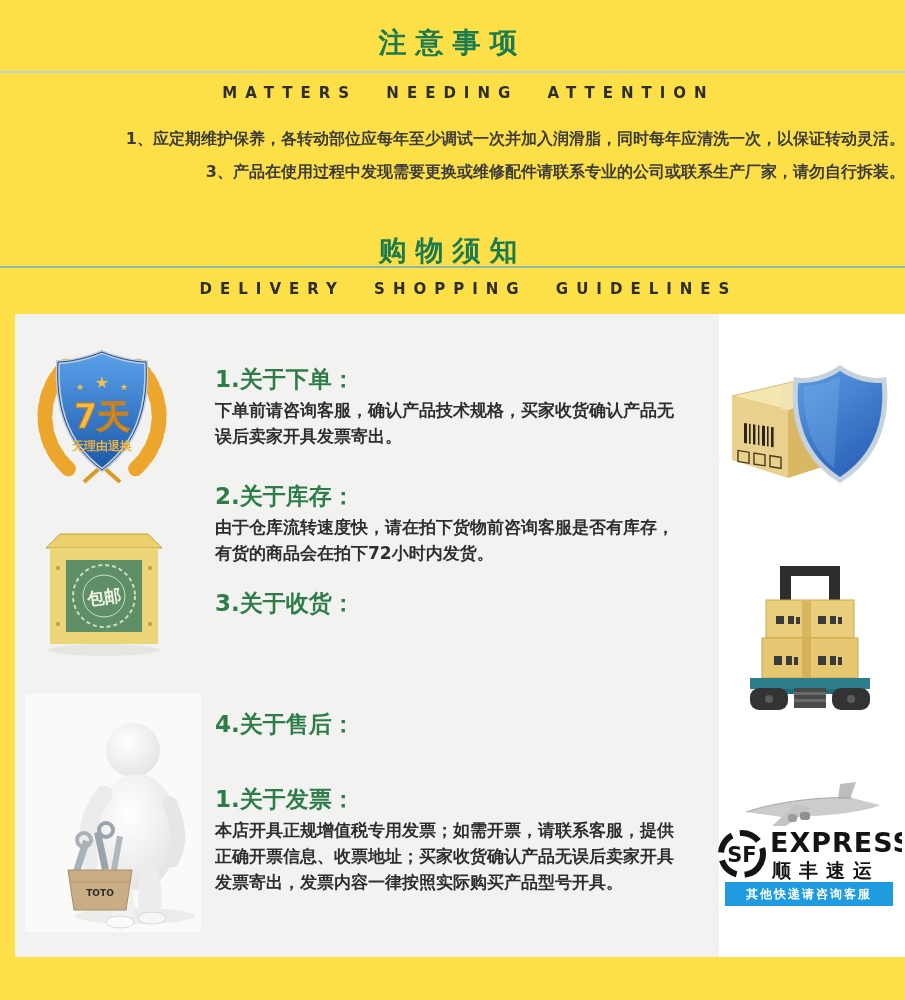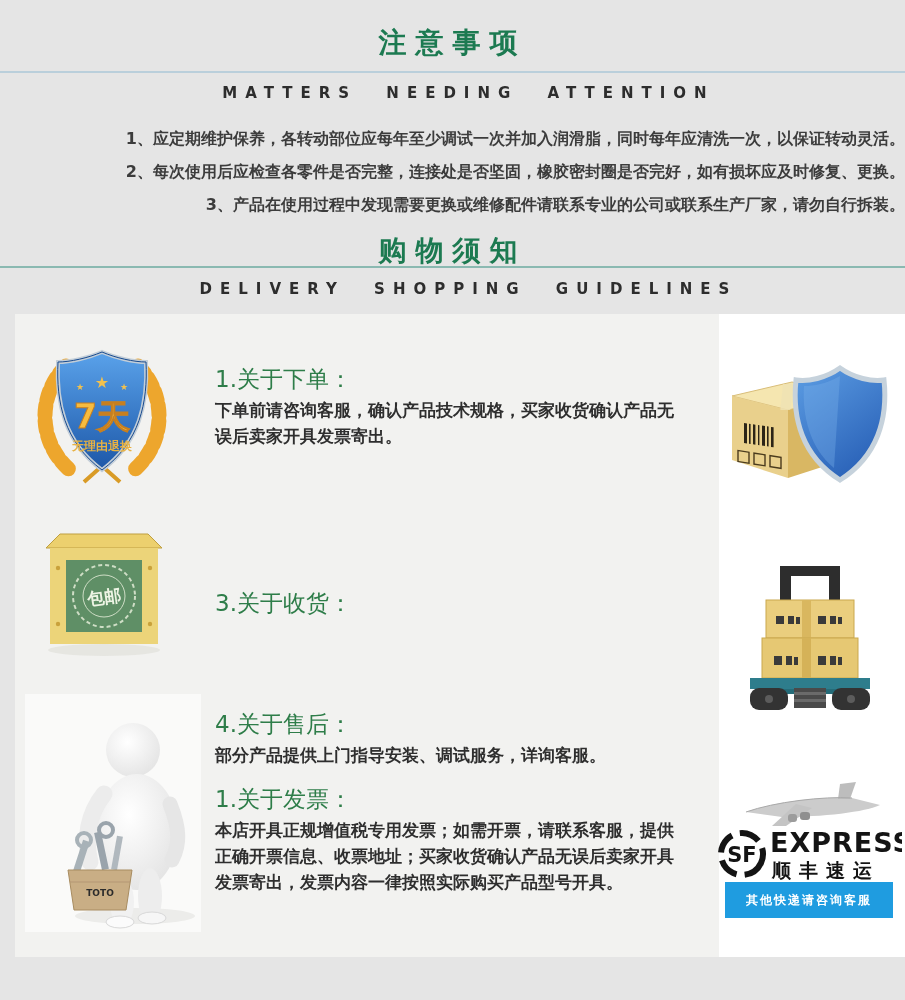--- a/index.html
+++ b/index.html
@@ -1,57 +1,56 @@
 <!DOCTYPE html>
 <html><head>
 <meta charset="utf-8">
 <style>
   html,body{margin:0;padding:0;background:#ffffff;}
   .page{
-    position:relative;width:905px;height:1000px;background:#e5e5e5;overflow:hidden;
+    position:relative;width:905px;height:1000px;background:#fde047;overflow:hidden;
     font-family:"DejaVu Sans","Liberation Sans",sans-serif;
   }
   
   .sec-title{position:absolute;left:0;width:100%;text-align:center;
     font-size:28px;font-weight:700;letter-spacing:9px;color:#1c7a51;}
   .sec-line{position:absolute;left:0;width:100%;height:2px;}
   .line-blue{background:#bacfdb;}
   .line-teal{background:#8ab9b1;}
   .sec-sub{position:absolute;left:16px;width:100%;text-align:center;
     font-size:15px;font-weight:700;color:#2d2d2d;letter-spacing:8px;word-spacing:16px;}
   
   .notes{position:absolute;top:122px;left:0;width:100%;text-align:right;
     font-size:16px;font-weight:700;color:#3c3c3c;line-height:33px;}
   
   .gray-panel{position:absolute;left:15px;top:314px;width:704px;height:643px;background:#f2f2f0;}
   .right-col{position:absolute;left:719px;top:314px;width:186px;height:643px;background:#ffffff;}
   .figure-box{position:absolute;left:25px;top:694px;width:176px;height:238px;background:#fafaf9;}
   
   .gsec{position:absolute;left:215px;width:468px;}
-  .gsec h3{margin:0 0 4px 0;font-size:23px;font-weight:400;color:#2e7d49;line-height:27px;}
+  .gsec h3{margin:0 0 4px 0;font-size:23px;font-weight:700;color:#2e7d49;line-height:27px;}
   .gsec p{margin:0;font-size:17px;font-weight:700;color:#2e2e2e;line-height:26px;}
   .icon-abs{position:absolute;}
   svg text{font-family:"DejaVu Sans","Liberation Sans",sans-serif;}
   
-  .sf-banner{position:absolute;left:725px;top:882px;width:168px;height:36px;background:#1f9ce0;
+  .sf-banner{position:absolute;left:725px;top:882px;width:168px;height:24px;background:#1f9ce0;
     color:#ffffff;font-size:12px;font-weight:700;letter-spacing:2px;
     display:flex;align-items:center;justify-content:center;}
 </style>
 </head>
 <body>
 
 <div class="page">
 
   <div class="sec-title" style="top:24px">注意事项</div>
   <div class="sec-line line-blue" style="top:71px"></div>
   <div class="sec-sub" style="top:84px">MATTERS NEEDING ATTENTION</div>
 
   <div class="notes">
     <div>1、应定期维护保养，各转动部位应每年至少调试一次并加入润滑脂，同时每年应清洗一次，以保证转动灵活。</div>
-    <div>2、每次使用后应检查各零件是否完整，连接处是否坚固，橡胶密封圈是否完好，如有损坏应及时修复、更换。</div>
     <div>3、产品在使用过程中发现需要更换或维修配件请联系专业的公司或联系生产厂家，请勿自行拆装。</div>
   </div>
 
   <div class="sec-title" style="top:232px">购物须知</div>
   <div class="sec-line line-teal" style="top:266px"></div>
   <div class="sec-sub" style="top:280px">DELIVERY SHOPPING GUIDELINES</div>
 
   <div class="gray-panel"></div>
   <div class="right-col"></div>
   <div class="figure-box"></div>
@@ -124,26 +123,29 @@
         <line x1="30" y1="188" x2="90" y2="188" stroke="#b49774" stroke-width="1"></line>
         <text x="60" y="202" text-anchor="middle" font-size="9" font-weight="bold" fill="#2b2b2b">TOTO</text>
       </g>
     </svg>
   </div>
 
   <div class="gsec" style="top:366px">
     <h3>1.关于下单：</h3>
     <p>下单前请咨询客服，确认产品技术规格，买家收货确认产品无误后卖家开具发票寄出。</p>
   </div>
+  <div class="gsec" style="top:483px">
+    <h3>2.关于库存：</h3>
+    <p>由于仓库流转速度快，请在拍下货物前咨询客服是否有库存，有货的商品会在拍下72小时内发货。</p>
+  </div>
   <div class="gsec" style="top:590px">
     <h3>3.关于收货：</h3>
   </div>
   <div class="gsec" style="top:711px">
     <h3>4.关于售后：</h3>
-    <p>部分产品提供上门指导安装、调试服务，详询客服。</p>
   </div>
   <div class="gsec" style="top:786px">
     <h3>1.关于发票：</h3>
     <p>本店开具正规增值税专用发票；如需开票，请联系客服，提供正确开票信息、收票地址；买家收货确认产品无误后卖家开具发票寄出，发票内容一律按照实际购买产品型号开具。</p>
   </div>
 
   <div class="icon-abs" style="left:722px;top:356px">
     <svg width="170" height="132" viewBox="0 0 170 132">
       <defs>
         <linearGradient id="shieldG2" x1="0" y1="0" x2="0.6" y2="1">

